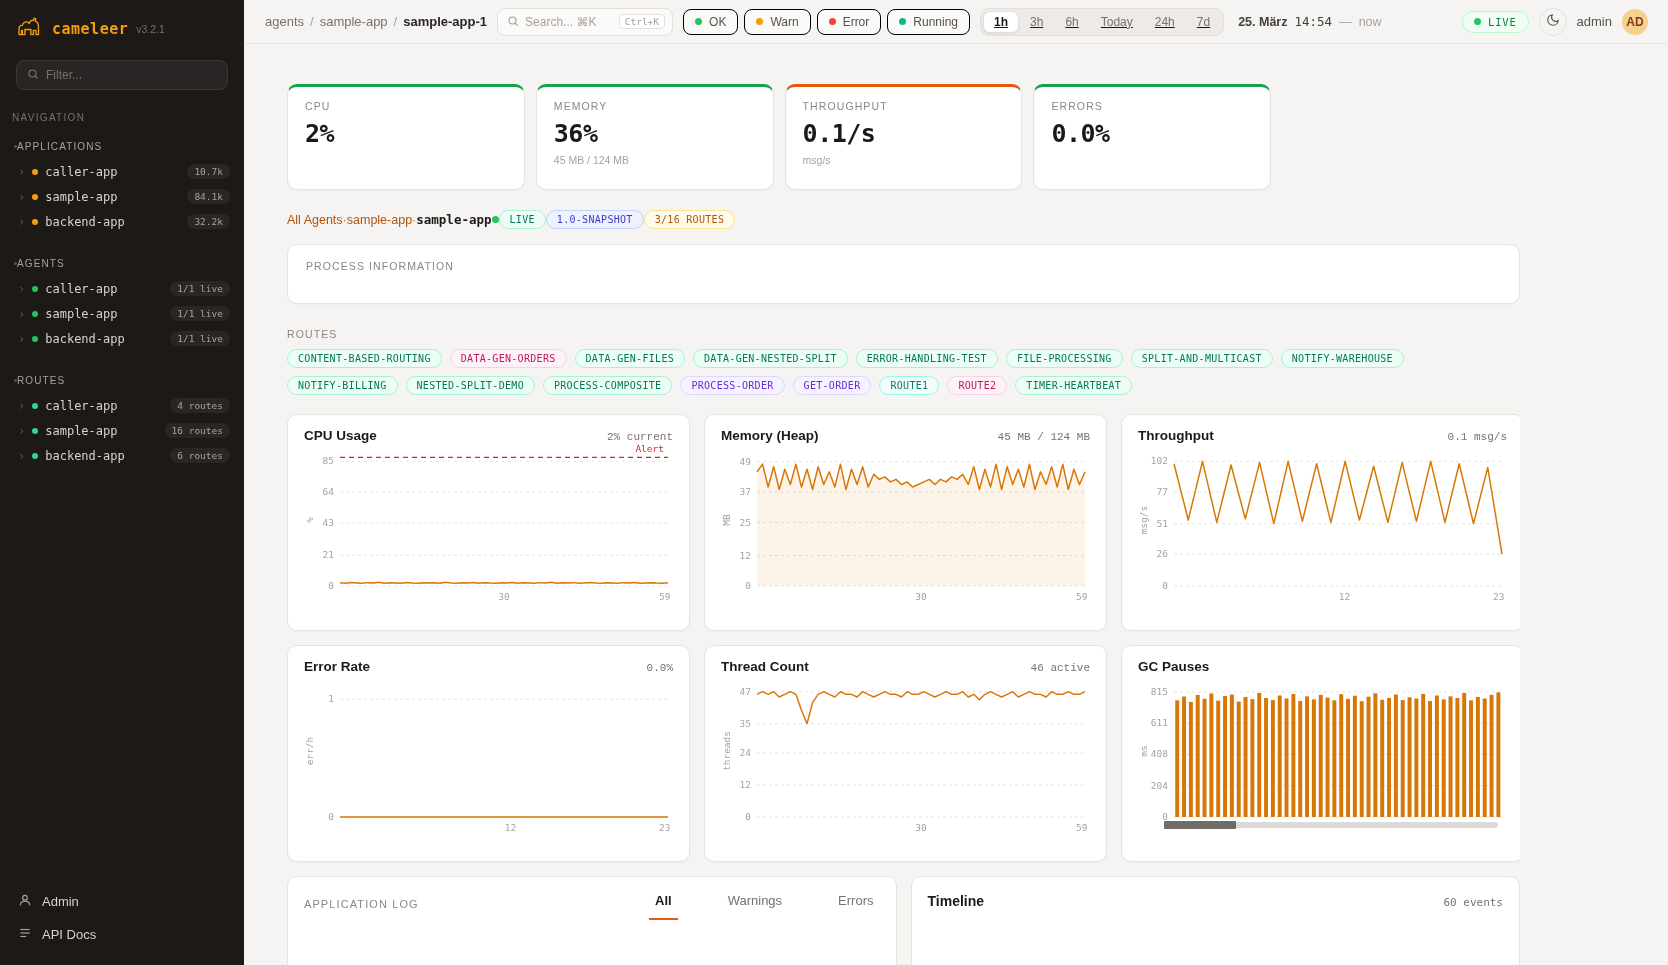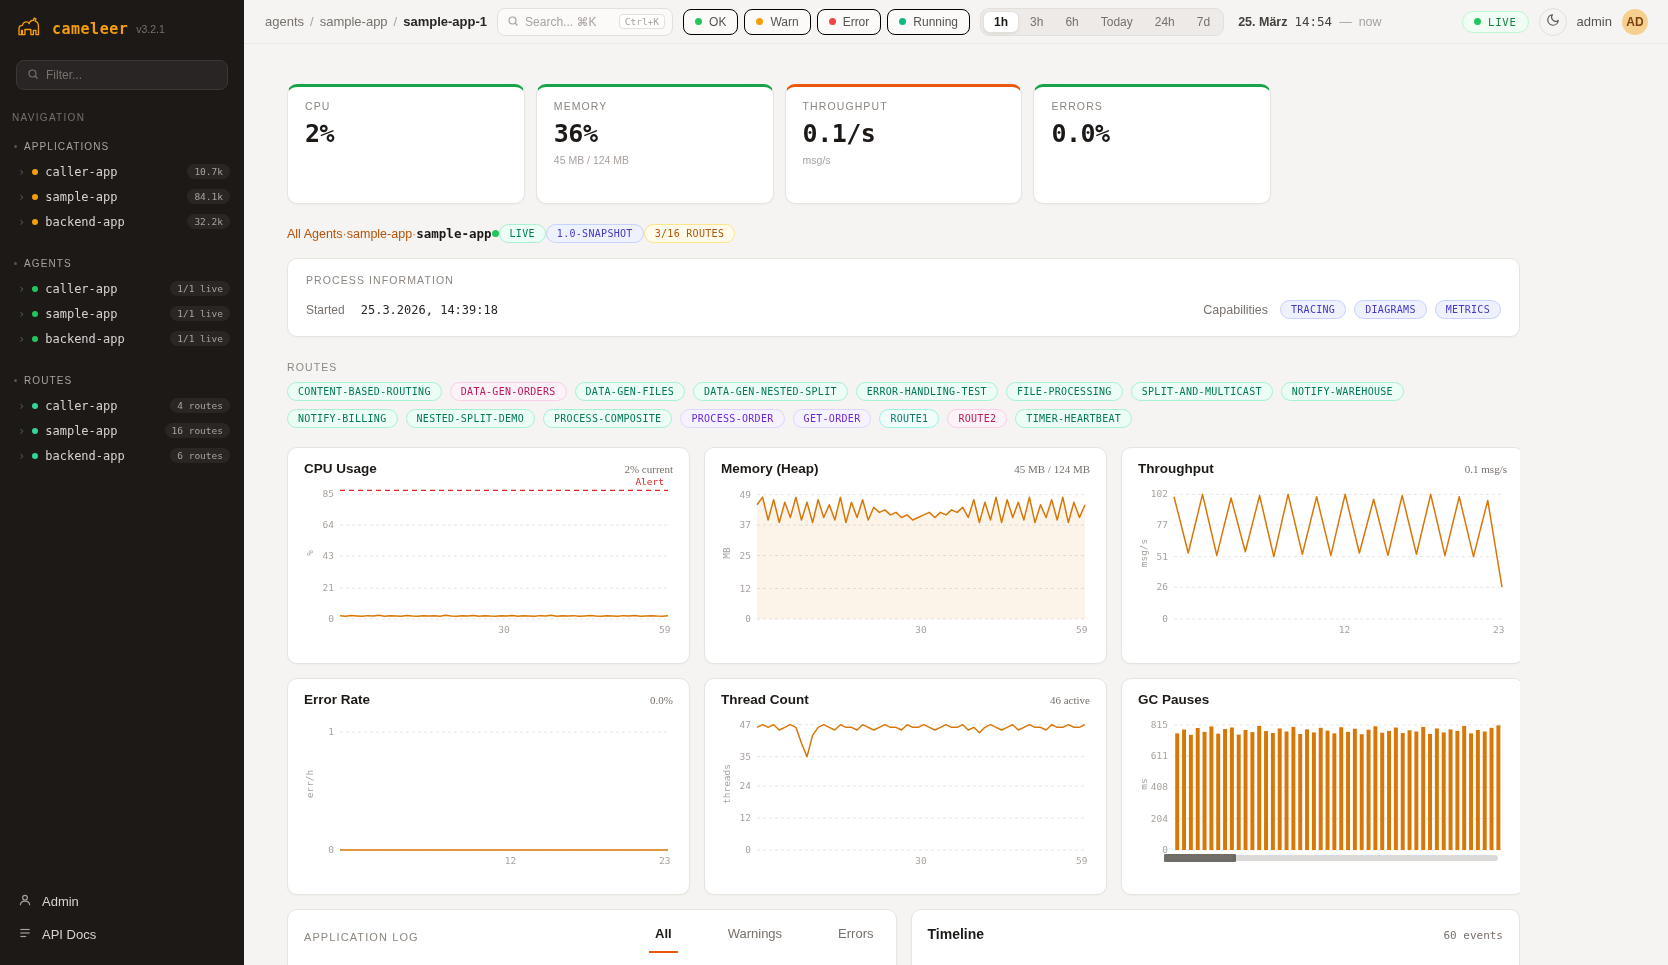--- a/index.html
+++ b/index.html
@@ -10,21 +10,21 @@
   
   .sidebar { width: 244px; flex: none; background: #1c1917; color: #d6d3d1; display: flex; flex-direction: column; }
   .logo-row { display: flex; align-items: center; gap: 8px; padding: 16px 16px 12px; }
   .logo-text { font-family: "DejaVu Sans Mono", monospace; font-size: 15px; font-weight: bold; color: #f59e0b; letter-spacing: .5px; }
   .logo-version { font-size: 10.5px; color: #78716c; }
   .filter-box { margin: 6px 16px 22px; height: 30px; background: #292524; border: 1px solid #3b3734; border-radius: 8px; display: flex; align-items: center; gap: 7px; padding: 0 10px; }
   .filter-box input { background: transparent; border: none; outline: none; color: #d6d3d1; font-size: 12px; width: 100%; font-family: "Liberation Sans", sans-serif; }
   .filter-box input::placeholder { color: #78716c; }
   .nav-label { padding: 0 12px; font-size: 10px; letter-spacing: 1.3px; color: #78716c; margin-bottom: 14px; }
   .side-section { margin-bottom: 20px; }
-  .side-section-header { display: flex; align-items: center; gap: 7px; padding: 4px 16px 7px 14px; font-size: 10px; letter-spacing: 1.1px; color: #a8a29e; }
+  .side-section-header { display: flex; align-items: center; padding: 4px 16px 7px 14px; font-size: 10px; letter-spacing: 1.1px; color: #a8a29e; }
   .side-section-dot { width: 3px; height: 3px; border-radius: 50%; background: #57534e; }
   .side-item { display: flex; align-items: center; gap: 7px; padding: 5px 14px 5px 18px; font-family: "DejaVu Sans Mono", monospace; font-size: 12px; color: #d6d3d1; cursor: pointer; }
   .side-item .chev { color: #57534e; font-size: 12px; line-height: 1; }
   .item-dot { width: 6px; height: 6px; border-radius: 50%; flex: none; }
   .sec-apps .item-dot { background: #f59e0b; }
   .sec-agents .item-dot { background: #22c55e; }
   .sec-routes .item-dot { background: #34d399; }
   .side-item .lbl { flex: 1; }
   .side-badge { font-family: "DejaVu Sans Mono", monospace; font-size: 9.5px; color: #a8a29e; background: #2a2ersey6; background: #2a2624; padding: 2px 7px; border-radius: 999px; }
   .side-footer { margin-top: auto; padding: 14px 18px 22px; display: flex; flex-direction: column; gap: 16px; }
@@ -37,39 +37,39 @@
   .crumb { color: #78716c; cursor: pointer; }
   .crumb-sep { color: #a8a29e; }
   .crumb-current { color: #292524; font-weight: bold; }
   .searchbox { width: 176px; height: 28px; background: #fbfaf9; border: 1px solid #e3e0dc; border-radius: 8px; display: flex; align-items: center; gap: 6px; padding: 0 7px 0 9px; flex: none; }
   .searchbox input { border: none; outline: none; background: transparent; font-size: 12px; color: #57534e; width: 100%; font-family: "Liberation Sans", sans-serif; }
   .searchbox input::placeholder { color: #a8a29e; }
   .kbd { font-family: "DejaVu Sans Mono", monospace; font-size: 9.5px; color: #a8a29e; border: 1px solid #e3e0dc; background: #fff; border-radius: 4px; padding: 1px 5px; white-space: nowrap; }
   .status-pills { display: flex; gap: 6px; }
   .status-pill { height: 26px; display: flex; align-items: center; gap: 7px; padding: 0 11px; border: 1px solid #000000; background: rgba(255,255,255,0.55); border-radius: 8px; font-size: 12px; color: #57534e; cursor: pointer; white-space: nowrap; }
   .status-dot { width: 7px; height: 7px; border-radius: 50%; }
-  .segmented { display: flex; align-items: center; border: 1px solid #e3e0dc; background: #edeae7; border-radius: 9px; padding: 2px; }
+  .segmented { display: flex; align-items: center; border: 1px solid #e3e0dc; background: #edeae7; border-radius: 9px; padding: 2px; text-decoration: underline; }
   .seg-btn { padding: 3px 10px; font-size: 12px; color: #78716c; border-radius: 7px; border: 1px solid transparent; background: transparent; cursor: pointer; font-family: "Liberation Sans", sans-serif; white-space: nowrap; }
   .seg-btn.seg-true { background: #fff; color: #1c1917; font-weight: bold; border-color: #e3e0dc; box-shadow: 0 1px 2px rgba(0,0,0,.08); }
   .datetime { display: flex; align-items: center; gap: 7px; font-size: 12.5px; white-space: nowrap; margin-left: 4px; }
   .dt-date { color: #44403c; font-weight: bold; }
   .dt-time { font-family: "DejaVu Sans Mono", monospace; color: #44403c; font-size: 12.5px; }
   .dt-sep, .dt-now { color: #a8a29e; }
   .top-spacer { flex: 1; }
   .live-pill { display: flex; align-items: center; gap: 7px; padding: 4px 11px; background: #f0fdf4; border: 1px solid #bbf7d0; border-radius: 999px; cursor: pointer; }
   .live-pill .lbl { font-family: "DejaVu Sans Mono", monospace; font-size: 10.5px; letter-spacing: .8px; color: #15803d; }
   .icon-btn { width: 28px; height: 28px; border-radius: 50%; border: 1px solid #e3e0dc; background: transparent; display: flex; align-items: center; justify-content: center; cursor: pointer; }
   .user-name { font-size: 13px; color: #57534e; }
   .avatar { width: 26px; height: 26px; border-radius: 50%; background: #f6d08e; color: #7c3f12; font-size: 12px; font-weight: bold; display: flex; align-items: center; justify-content: center; cursor: pointer; }
 
   .content { margin-left: 43px; width: 1233px; padding-top: 40px; overflow: hidden; height: 921px; }
 
   
   .kpi-row { display: grid; grid-template-columns: repeat(5, 1fr); gap: 11px; }
-  .kpi-card { background: #fff; border: 1px solid #e7e4e0; border-top-width: 3px; border-radius: 10px; padding: 13px 17px 4px; height: 120px; box-shadow: 0 1px 2px rgba(0,0,0,.03); }
+  .kpi-card { background: #fff; border: 1px solid #e7e4e0; border-top-width: 3px; border-radius: 10px; padding: 13px 17px 4px; height: 106px; box-shadow: 0 1px 2px rgba(0,0,0,.03); }
   .kpi-label { font-size: 10.5px; letter-spacing: 1.1px; color: #8c8680; margin-bottom: 7px; }
   .kpi-value { font-family: "DejaVu Sans Mono", monospace; font-size: 25px; font-weight: bold; color: #1c1917; letter-spacing: -0.5px; }
   .kpi-sub { font-size: 10.5px; color: #a8a29e; margin-top: 6px; min-height: 12px; }
 
   
   .context-row { display: flex; align-items: center; margin: 20px 0 15px; font-size: 12.5px; }
   .ctx-link { color: #b45309; cursor: pointer; }
   .ctx-sep { color: #d97706; }
   .ctx-current { font-family: "DejaVu Sans Mono", monospace; font-weight: bold; font-size: 12.5px; color: #1c1917; }
   .ctx-dot { width: 7px; height: 7px; border-radius: 50%; background: #22c55e; }
@@ -94,21 +94,21 @@
 
   
   .routes-title { font-size: 10.5px; letter-spacing: 1.1px; color: #8c8680; margin-bottom: 9px; }
   .routes-pills { display: flex; flex-wrap: wrap; gap: 8px; max-width: 1233px; }
 
   
   .charts-grid { display: grid; grid-template-columns: repeat(3, 1fr); gap: 14px; margin-top: 19px; }
   .chart-card { background: #fff; border: 1px solid #e7e4e0; border-radius: 10px; padding: 13px 16px 8px; height: 217px; box-shadow: 0 1px 2px rgba(0,0,0,.03); }
   .chart-head { display: flex; align-items: baseline; margin-bottom: 2px; }
   .chart-title { font-size: 13.5px; font-weight: bold; color: #1c1917; }
-  .chart-value { margin-left: auto; font-family: Liberation Serif, serif; font-size: 11px; color: #78716c; }
+  .chart-value { margin-left: auto; font-family: Liberation Mono, monospace; font-size: 11px; color: #78716c; }
   svg.chart { display: block; }
   .grid-line { stroke: #e7e5e4; stroke-width: 1; stroke-dasharray: 3 3; }
   .ytick { font-family: "DejaVu Sans Mono", monospace; font-size: 9.5px; fill: #a8a29e; text-anchor: end; }
   .xtick { font-family: "DejaVu Sans Mono", monospace; font-size: 9.5px; fill: #a8a29e; text-anchor: middle; }
   .axlab { font-family: "DejaVu Sans Mono", monospace; font-size: 9.5px; fill: #a8a29e; text-anchor: middle; }
   .seriesline { fill: none; stroke: #d97706; stroke-width: 1.5; stroke-linejoin: round; }
   .areafill { fill: #d97706; opacity: .09; }
   .chart-bar { fill: #d97706; }
   .alertline { stroke: #dc2626; stroke-width: 1.2; stroke-dasharray: 5 4; }
   .alerttext { font-family: "DejaVu Sans Mono", monospace; font-size: 9.5px; fill: #dc2626; text-anchor: end; }
@@ -359,30 +359,20 @@
         <span class="ctx-sep">·</span>
         <span class="ctx-current">sample-app</span>
         <span class="ctx-dot"></span>
         <span class="pill pill-green">LIVE</span>
         <span class="pill pill-indigo">1.0-SNAPSHOT</span>
         <span class="pill pill-amber">3/16 ROUTES</span>
       </div>
 
       <section class="process-card">
         <div class="process-title">PROCESS INFORMATION</div>
-        <div class="process-row">
-          <span class="process-key">Started</span>
-          <span class="process-val">25.3.2026, 14:39:18</span>
-          <div class="caps">
-            <span class="caps-label">Capabilities</span>
-            <span class="pill pill-indigo">TRACING</span>
-            <span class="pill pill-indigo">DIAGRAMS</span>
-            <span class="pill pill-indigo">METRICS</span>
-          </div>
-        </div>
       </section>
 
       <div>
         <div class="routes-title">ROUTES</div>
         <div class="routes-pills">
           <span class="pill pill-green">CONTENT-BASED-ROUTING</span>
           <span class="pill pill-pink">DATA-GEN-ORDERS</span>
           <span class="pill pill-green">DATA-GEN-FILES</span>
           <span class="pill pill-green">DATA-GEN-NESTED-SPLIT</span>
           <span class="pill pill-green">ERROR-HANDLING-TEST</span>

